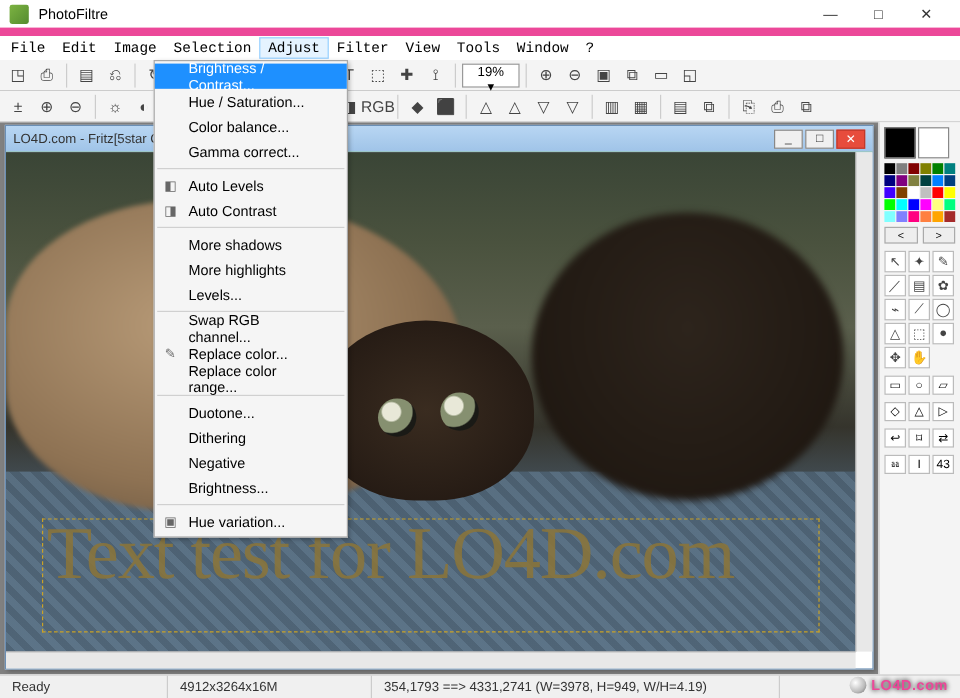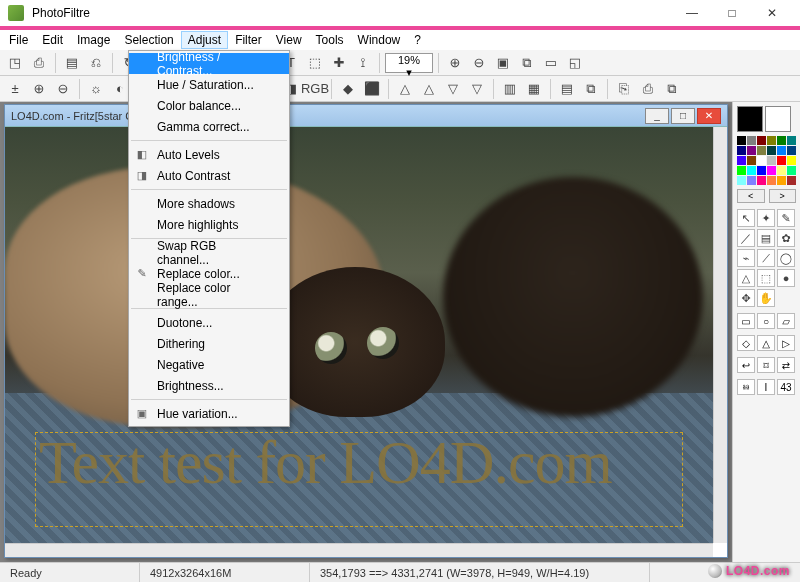--- a/index.html
+++ b/index.html
@@ -1,26 +1,26 @@
 <!DOCTYPE html>
 <html><head>
 <meta charset="utf-8">
 <style>
 * { box-sizing: border-box; margin: 0; padding: 0; font-family: "Segoe UI", Tahoma, sans-serif; }
 body { width: 800px; height: 582px; background: #fff; overflow: hidden; position: relative; font-size: 12px; }
 
 
-.titlebar { height: 30px; display: flex; align-items: center; padding: 0 8px; border-bottom: 4px solid #ec4899; }
+.titlebar { height: 30px; display: flex; align-items: center; padding: 0 8px; border-bottom: 7px solid #ec4899; }
 .titlebar .app-icon { width: 16px; height: 16px; background: linear-gradient(135deg,#7cb342,#558b2f); margin-right: 8px; border-radius: 2px; }
 .titlebar .title { flex: 1; font-size: 12px; }
 .titlebar .win-btn { width: 40px; height: 28px; display: flex; align-items: center; justify-content: center; font-size: 12px; color: #333; }
 
 
 .menubar { height: 20px; display: flex; align-items: center; padding: 0 2px; background: #fff; }
-.menubar .menu-item { padding: 2px 7px; font-size: 12px; }
+.menubar .menu-item { padding: 2px 7px; font-size: 12px; font-family: Liberation Mono, monospace; }
 .menubar .menu-item.open { background: #e5f3ff; border: 1px solid #99d1ff; padding: 1px 6px; }
 
 
 .toolbar { height: 26px; background: #f4f4f4; border-bottom: 1px solid #ccc; display: flex; align-items: center; padding: 0 4px; gap: 2px; }
 .tb-btn { width: 22px; height: 22px; display: flex; align-items: center; justify-content: center; border: 1px solid transparent; font-size: 13px; color: #444; }
 .tb-sep { width: 1px; height: 20px; background: #ccc; margin: 0 3px; }
 .zoom-box { width: 48px; height: 20px; border: 1px solid #999; background: #fff; font-size: 11px; padding: 0 4px; display: flex; align-items: center; justify-content: space-between; flex-direction: column; }
 
 
 .toolbar2 { display: flex; align-items: center; }
@@ -300,20 +300,23 @@
       <span class="ico">◨</span>
       <span>Auto Contrast</span>
     </div>
     <div class="sep"></div>
     <div class="mi">
       <span>More shadows</span>
     </div>
     <div class="mi">
       <span>More highlights</span>
     </div>
+    <div class="mi">
+      <span>Levels...</span>
+    </div>
     <div class="sep"></div>
     <div class="mi">
       <span>Swap RGB channel...</span>
     </div>
     <div class="mi">
       <span class="ico">✎</span>
       <span>Replace color...</span>
     </div>
     <div class="mi">
       <span>Replace color range...</span>

